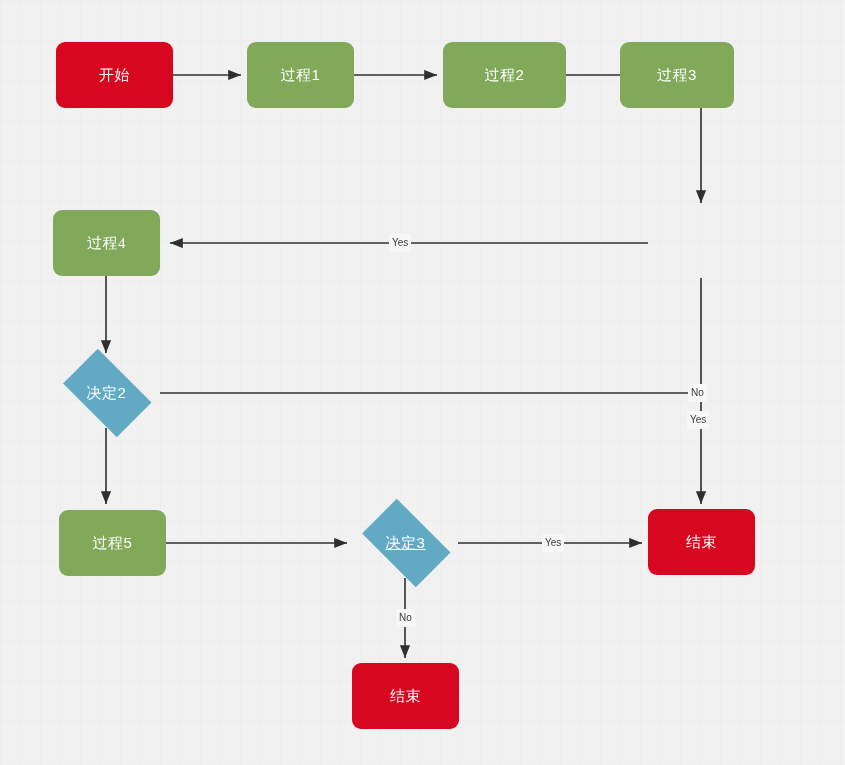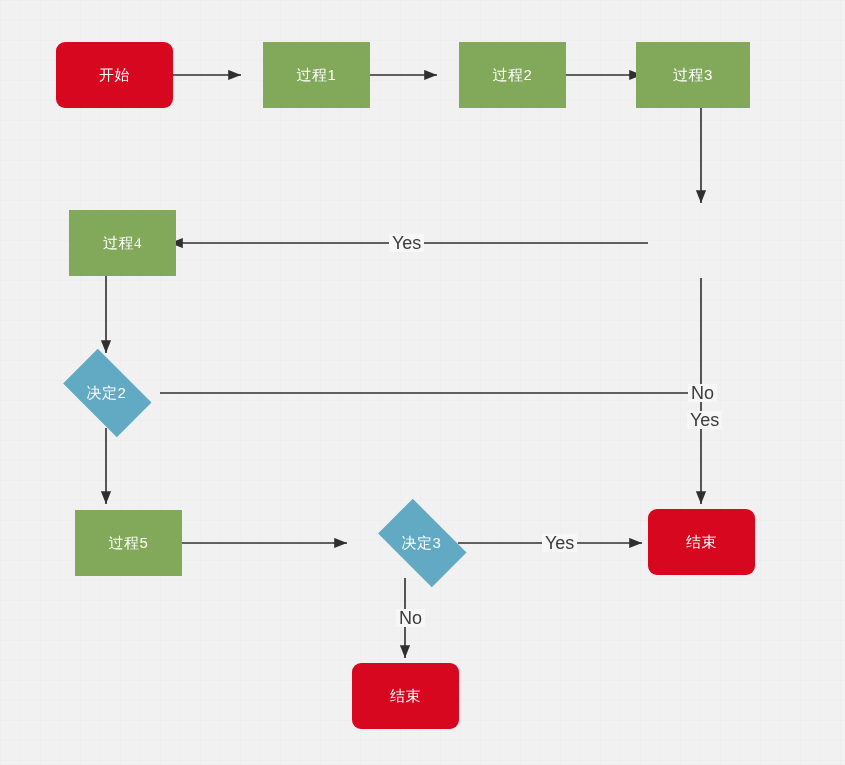--- a/index.html
+++ b/index.html
@@ -41,22 +41,21 @@
     font-size: 15px;
     letter-spacing: 0.5px;
     user-select: none;
   }
   .node-terminal {
     background: #d6071e;
     border-radius: 9px;
   }
   .node-process {
     background: #82a85a;
-    border-radius: 0px;
-    margin-left: 16px;
+    border-radius: 9px;
   }
   .node-decision {
     background: transparent;
   }
   .diamond-shape {
     position: absolute;
     left: 0;
     top: 0;
     width: 100%;
     height: 100%;
@@ -71,21 +70,21 @@
     background: #62aac4;
   }
   .node-decision .node-label {
     position: relative;
     z-index: 2;
   }
   .edge-label {
     position: absolute;
     background: #f7f7f7;
     color: #3b3b3b;
-    font-size: 18px;
+    font-size: 10px;
     line-height: 16px;
     padding: 1px 3px;
     white-space: nowrap;
     user-select: none;
   }
 </style>
 </head>
 <body>
 
 <div id="canvas">
@@ -123,21 +122,21 @@
   </svg>
 
   <div class="node node-terminal" style="left:56px; top:42px; width:117px; height:66px;">
     <span class="node-label">开始</span>
   </div>
 
   <div class="node node-process" style="left:247px; top:42px; width:107px; height:66px;">
     <span class="node-label">过程1</span>
   </div>
 
-  <div class="node node-process" style="left:443px; top:42px; width:107px; height:66px;">
+  <div class="node node-process" style="left:443px; top:42px; width:123px; height:66px;">
     <span class="node-label">过程2</span>
   </div>
 
   <div class="node node-process" style="left:620px; top:42px; width:114px; height:66px;">
     <span class="node-label">过程3</span>
   </div>
 
 
   <div class="node node-process" style="left:53px; top:210px; width:107px; height:66px;font-family:Liberation Serif, serif;">
     <span class="node-label">过程4</span>
@@ -147,21 +146,21 @@
     <div class="diamond-shape">
         <div></div>
       </div>
     <span class="node-label">决定2</span>
   </div>
 
   <div class="node node-process" style="left:59px; top:510px; width:107px; height:66px;">
     <span class="node-label">过程5</span>
   </div>
 
-  <div class="node node-decision" style="left:368px; top:508px; width:107px; height:70px;">
+  <div class="node node-decision" style="left:352px; top:508px; width:107px; height:70px;text-decoration:underline;">
     <div class="diamond-shape">
         <div></div>
       </div>
     <span class="node-label">决定3</span>
   </div>
 
   <div class="node node-terminal" style="left:648px; top:509px; width:107px; height:66px;">
     <span class="node-label">结束</span>
   </div>
 

